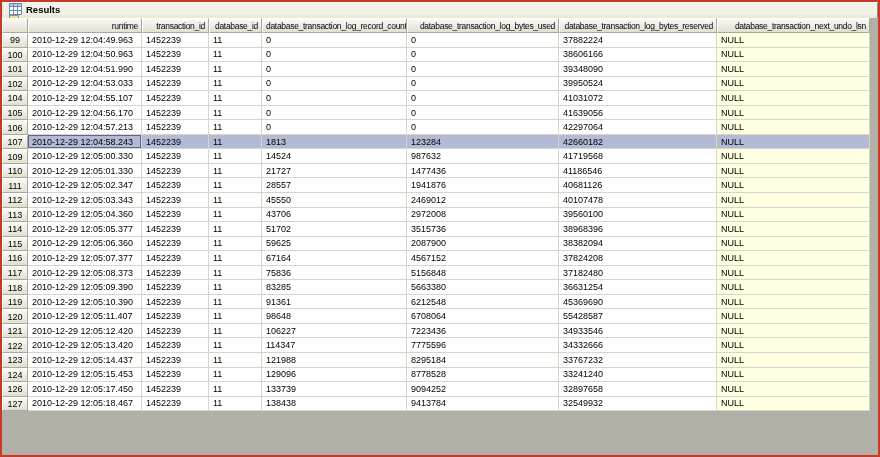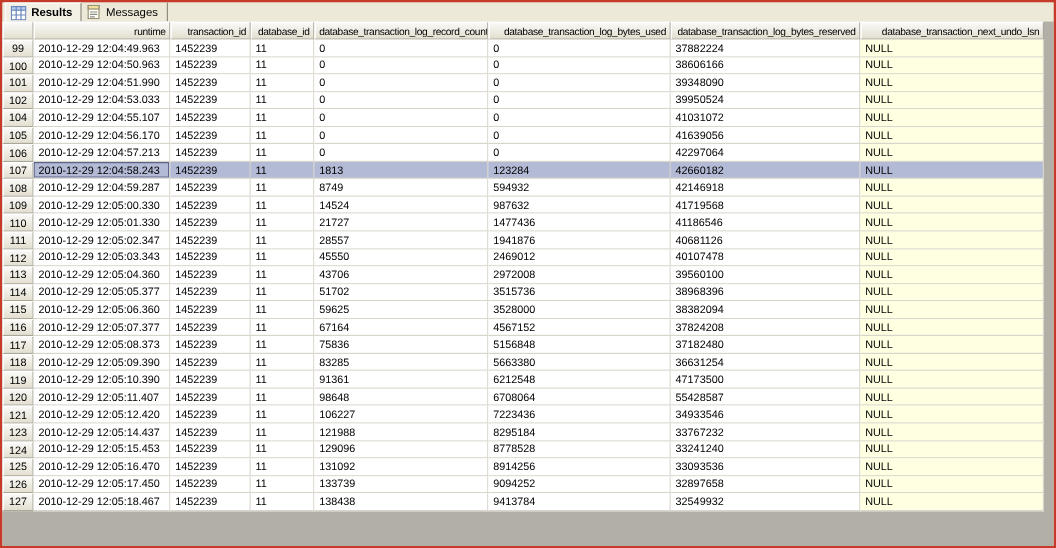--- a/index.html
+++ b/index.html
@@ -18,20 +18,21 @@
     border:2px solid var(--red-border);
     background:var(--chrome-bg);
     overflow:hidden;
     position:relative;
   }
   
   .tabstrip{
     height:16px;display:flex;align-items:stretch;
     background:var(--chrome-bg);
     padding-left:2px;
+    flex-direction:column;
   }
   .tab{
     display:flex;align-items:center;gap:4px;
     padding:0 7px 0 4px;
     font-size:9.5px;color:#000;
     border-right:1px solid #8F8B7E;
     cursor:default;white-space:nowrap;
   }
   .tab.active{
     background:#F3F1E6;
@@ -221,30 +222,20 @@
             <td class="gutter">107</td>
             <td class="focus-cell">2010-12-29 12:04:58.243</td>
             <td>1452239</td>
             <td>11</td>
             <td>1813</td>
             <td>123284</td>
             <td>42660182</td>
             <td class="nullcol">NULL</td>
           </tr>
           <tr>
-            <td class="gutter">108</td>
-            <td>2010-12-29 12:04:59.287</td>
-            <td>1452239</td>
-            <td>11</td>
-            <td>8749</td>
-            <td>594932</td>
-            <td>42146918</td>
-            <td class="nullcol">NULL</td>
-          </tr>
-          <tr>
             <td class="gutter">109</td>
             <td>2010-12-29 12:05:00.330</td>
             <td>1452239</td>
             <td>11</td>
             <td>14524</td>
             <td>987632</td>
             <td>41719568</td>
             <td class="nullcol">NULL</td>
           </tr>
           <tr>
@@ -296,21 +287,21 @@
             <td>3515736</td>
             <td>38968396</td>
             <td class="nullcol">NULL</td>
           </tr>
           <tr>
             <td class="gutter">115</td>
             <td>2010-12-29 12:05:06.360</td>
             <td>1452239</td>
             <td>11</td>
             <td>59625</td>
-            <td>3528000</td>
+            <td>2087900</td>
             <td>38382094</td>
             <td class="nullcol">NULL</td>
           </tr>
           <tr>
             <td class="gutter">116</td>
             <td>2010-12-29 12:05:07.377</td>
             <td>1452239</td>
             <td>11</td>
             <td>67164</td>
             <td>4567152</td>
@@ -337,21 +328,21 @@
             <td>36631254</td>
             <td class="nullcol">NULL</td>
           </tr>
           <tr>
             <td class="gutter">119</td>
             <td>2010-12-29 12:05:10.390</td>
             <td>1452239</td>
             <td>11</td>
             <td>91361</td>
             <td>6212548</td>
-            <td>47173500</td>
+            <td>45369690</td>
             <td class="nullcol">NULL</td>
           </tr>
           <tr>
             <td class="gutter">120</td>
             <td>2010-12-29 12:05:11.407</td>
             <td>1452239</td>
             <td>11</td>
             <td>98648</td>
             <td>6708064</td>
             <td>55428587</td>
@@ -361,47 +352,47 @@
             <td class="gutter">121</td>
             <td>2010-12-29 12:05:12.420</td>
             <td>1452239</td>
             <td>11</td>
             <td>106227</td>
             <td>7223436</td>
             <td>34933546</td>
             <td class="nullcol">NULL</td>
           </tr>
           <tr>
+            <td class="gutter">122</td>
+            <td>2010-12-29 12:05:13.420</td>
+            <td>1452239</td>
+            <td>11</td>
+            <td>114347</td>
+            <td>7775596</td>
+            <td>34332666</td>
+            <td class="nullcol">NULL</td>
+          </tr>
+          <tr>
             <td class="gutter">123</td>
             <td>2010-12-29 12:05:14.437</td>
             <td>1452239</td>
             <td>11</td>
             <td>121988</td>
             <td>8295184</td>
             <td>33767232</td>
             <td class="nullcol">NULL</td>
           </tr>
           <tr>
             <td class="gutter">124</td>
             <td>2010-12-29 12:05:15.453</td>
             <td>1452239</td>
             <td>11</td>
             <td>129096</td>
             <td>8778528</td>
             <td>33241240</td>
-            <td class="nullcol">NULL</td>
-          </tr>
-          <tr>
-            <td class="gutter">125</td>
-            <td>2010-12-29 12:05:16.470</td>
-            <td>1452239</td>
-            <td>11</td>
-            <td>131092</td>
-            <td>8914256</td>
-            <td>33093536</td>
             <td class="nullcol">NULL</td>
           </tr>
           <tr>
             <td class="gutter">126</td>
             <td>2010-12-29 12:05:17.450</td>
             <td>1452239</td>
             <td>11</td>
             <td>133739</td>
             <td>9094252</td>
             <td>32897658</td>

